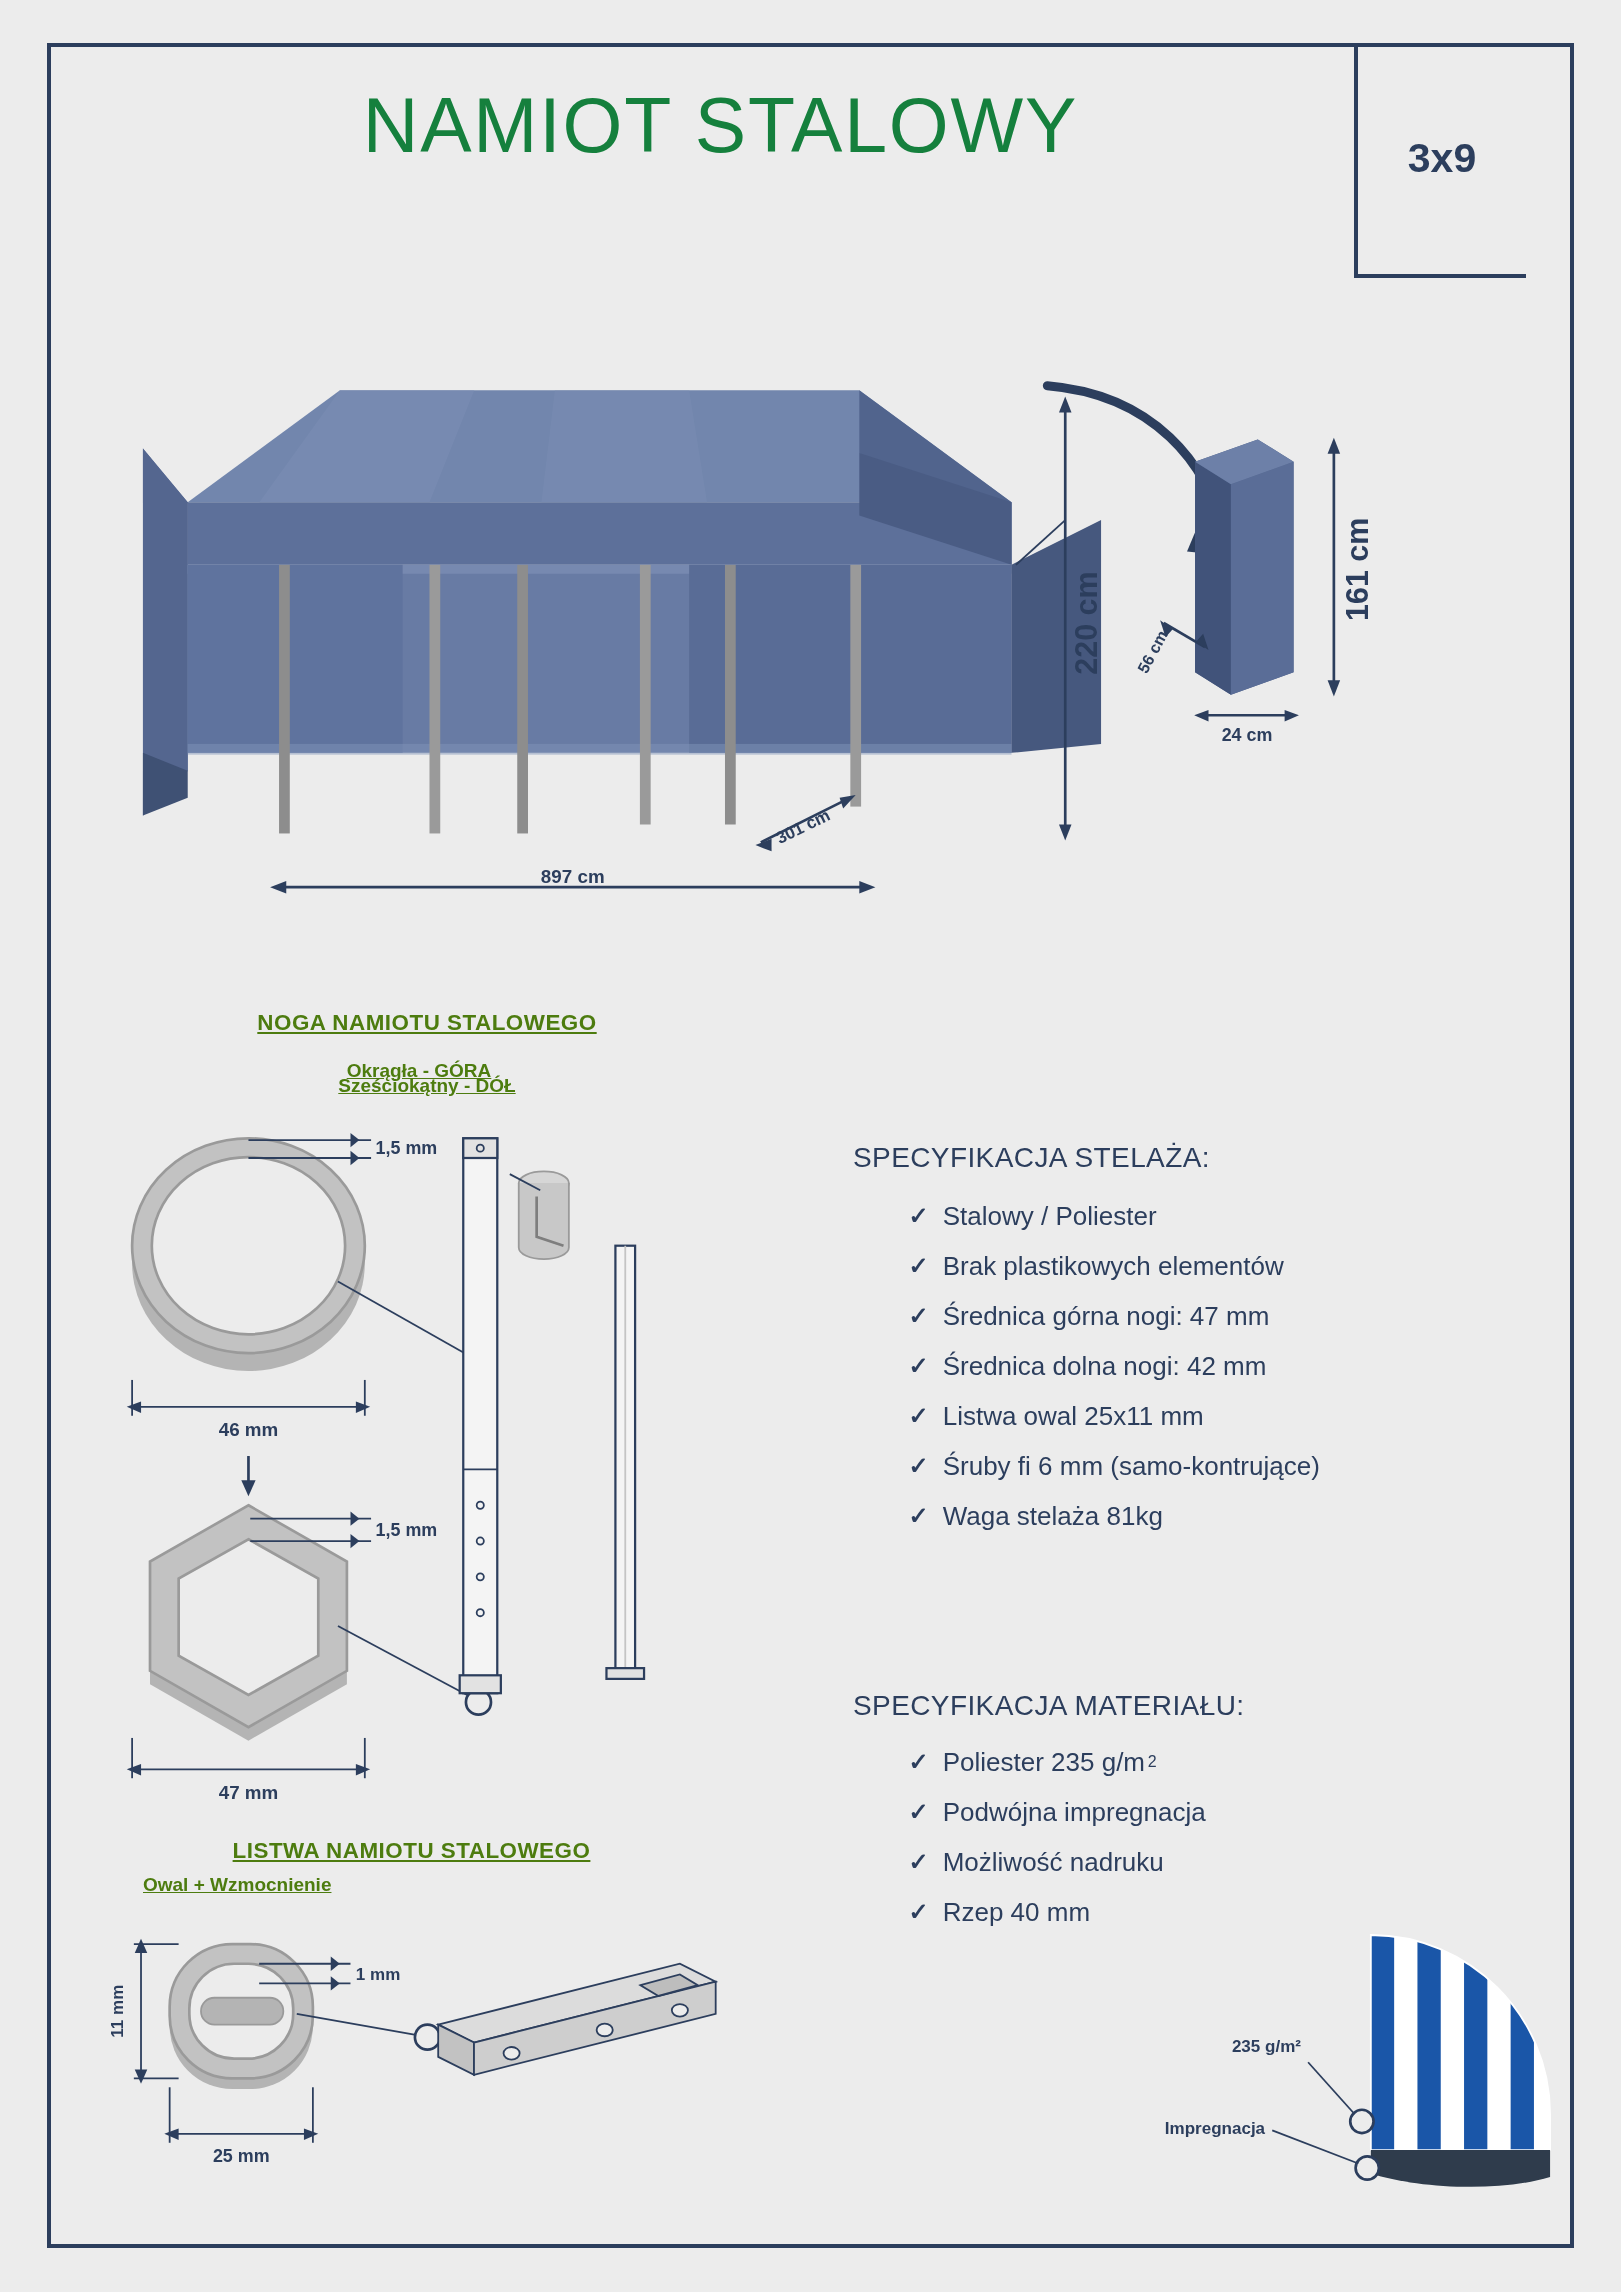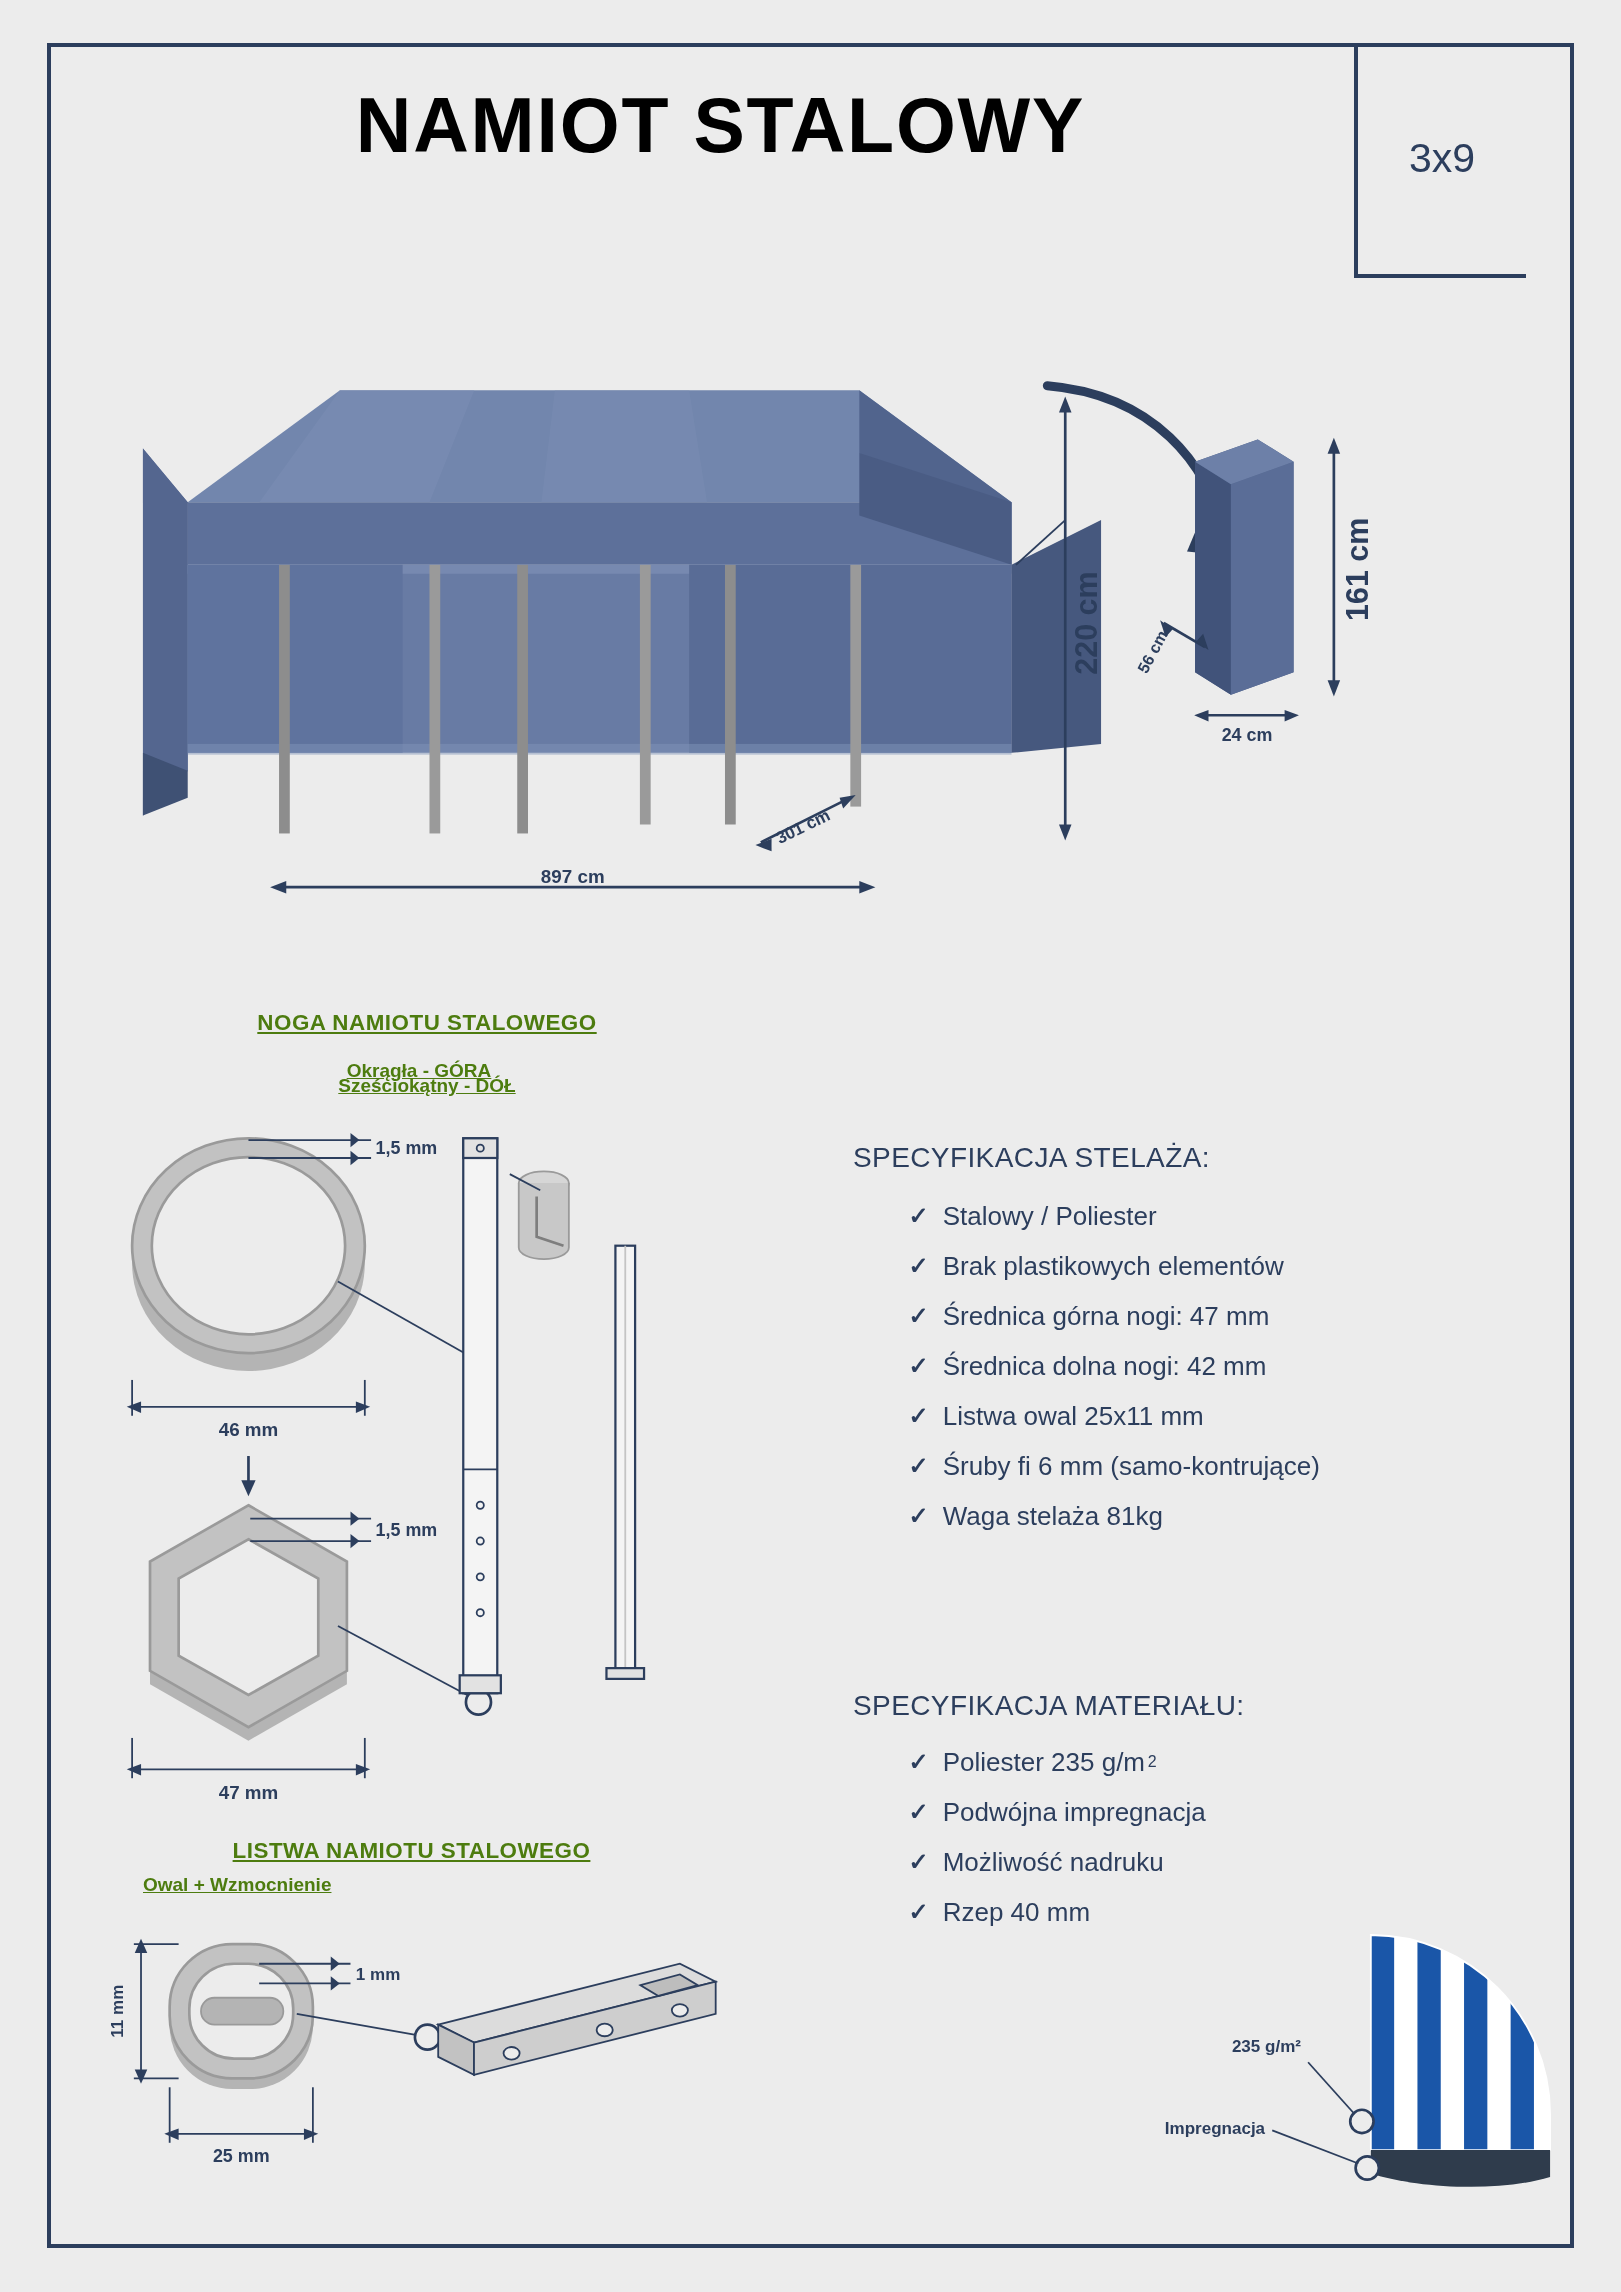--- a/index.html
+++ b/index.html
@@ -31,41 +31,41 @@
     box-sizing: border-box;
   }
   
   .title {
     position: absolute;
     left: 107px;
     top: 85px;
     width: 1227px;
     text-align: center;
     font-size: 77px;
-    font-weight: bold;
+    font-weight: normal;
     letter-spacing: 1.8px;
-    color: #000000;
+    color: #15803d;
     line-height: 1.05;
   }
   .size-box {
     position: absolute;
     left: 1354px;
     top: 43px;
     width: 172px;
     height: 235px;
     border-left: 4.5px solid #2c3e5d;
     border-bottom: 4.5px solid #2c3e5d;
     box-sizing: border-box;
     display: flex;
     align-items: center;
     justify-content: center;
   }
   .size-box span {
     font-size: 41px;
-    font-weight: normal;
+    font-weight: bold;
     color: #2c3e5d;
   }
 
   
   .hero {
     position: absolute;
     left: 134px;
     top: 296px;
     width: 1370px;
     height: 663px;

